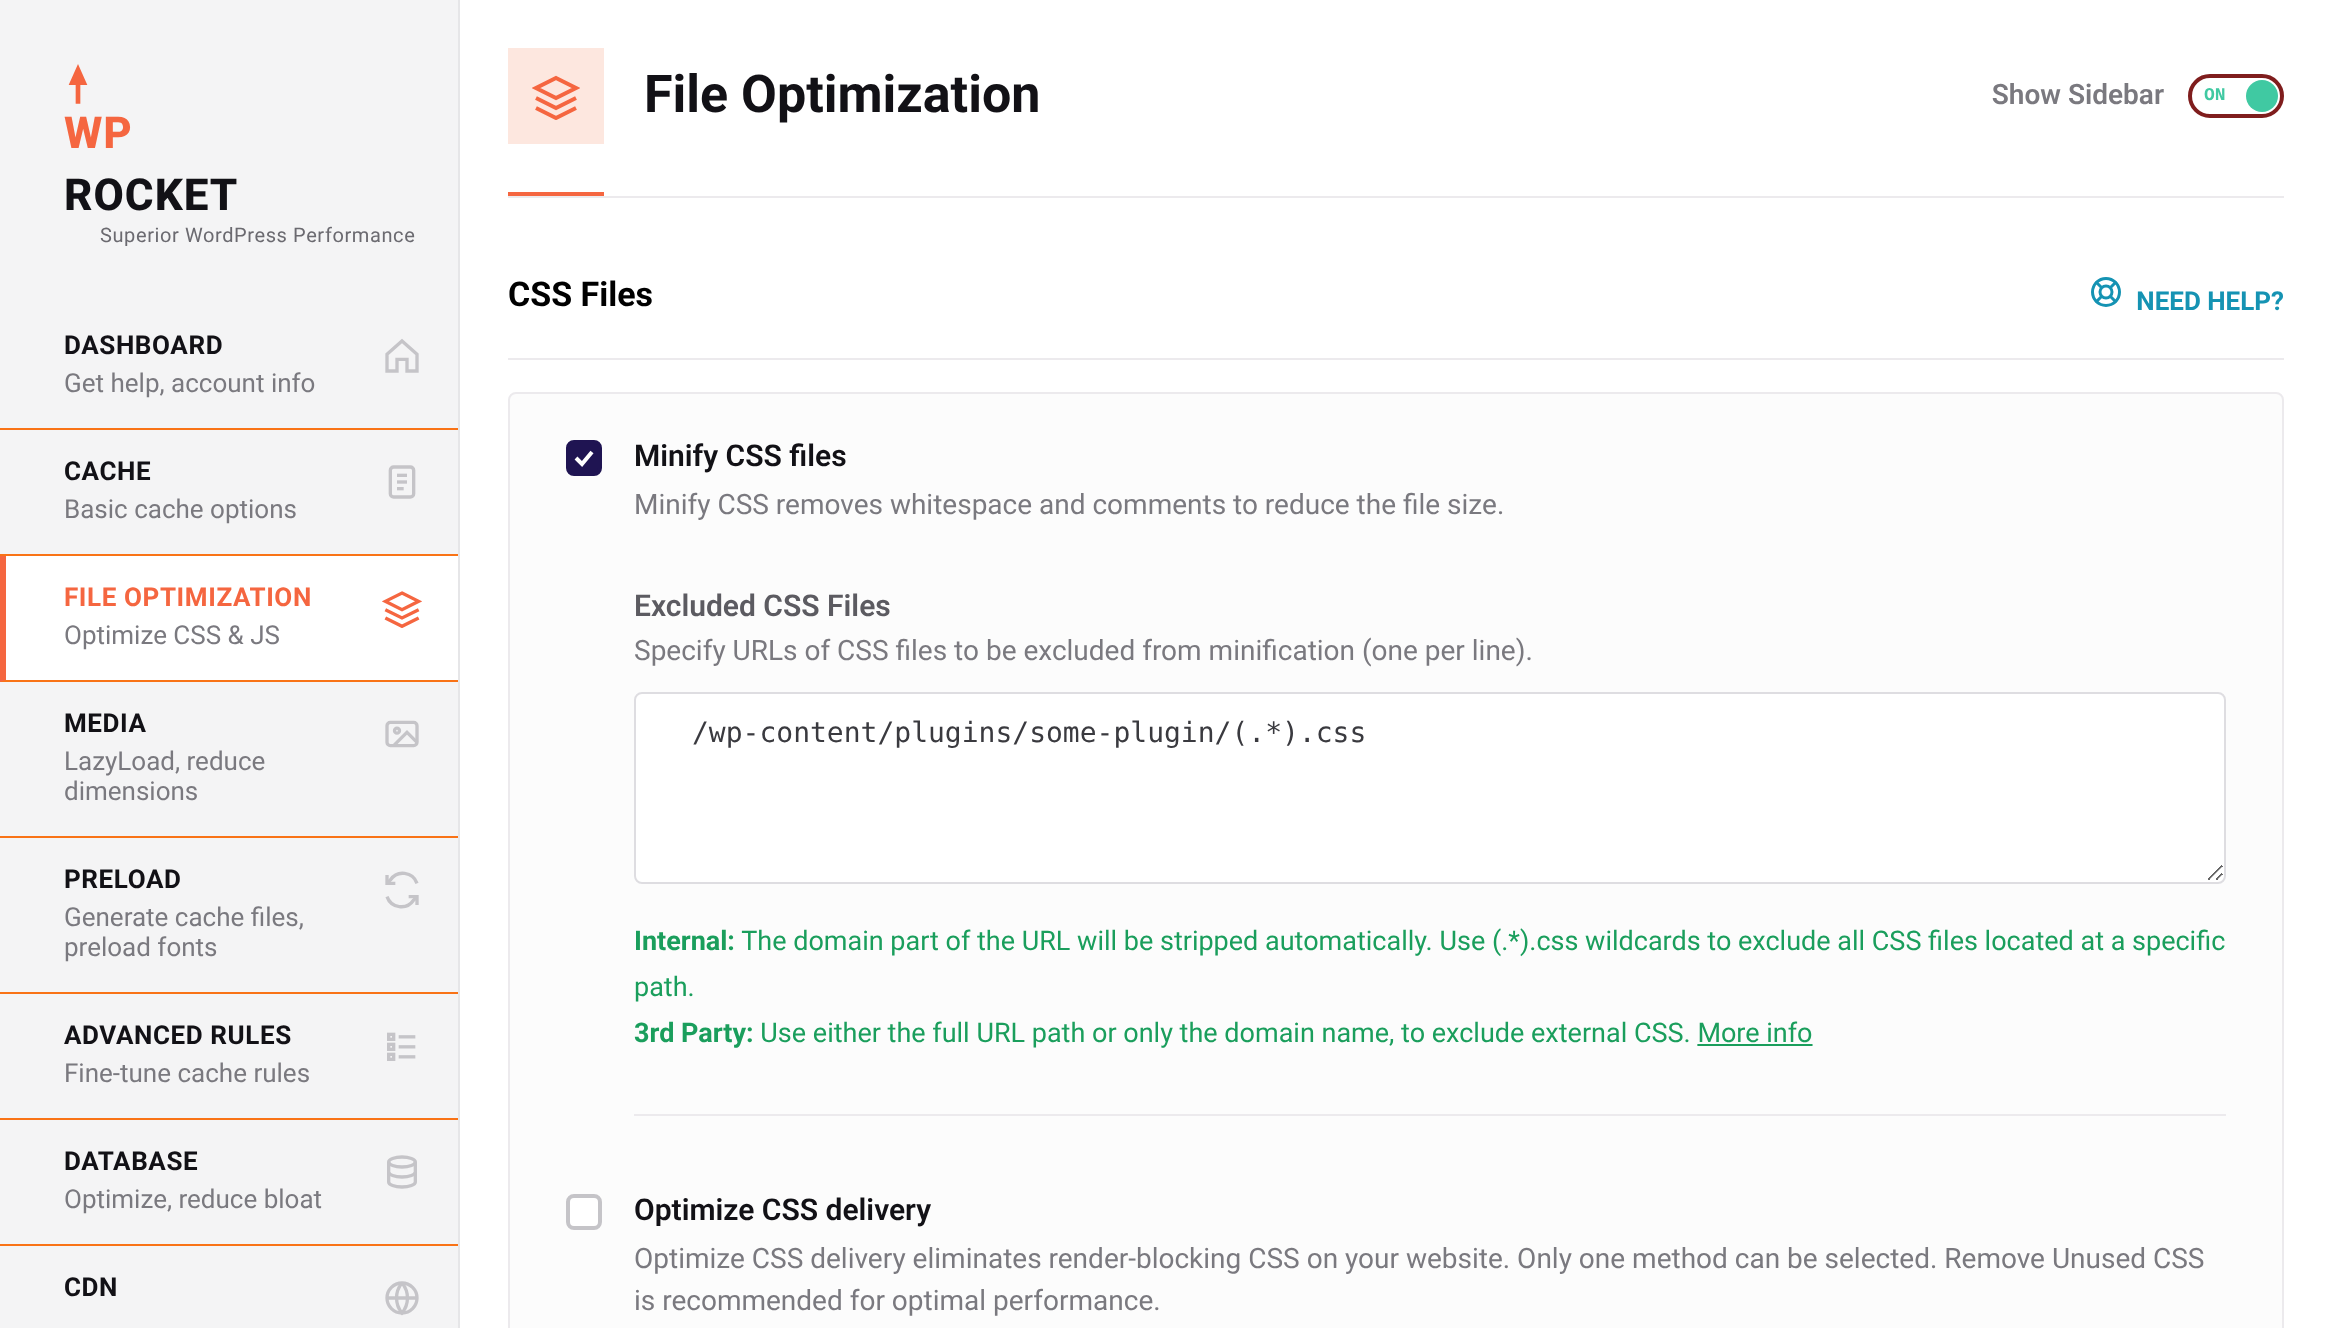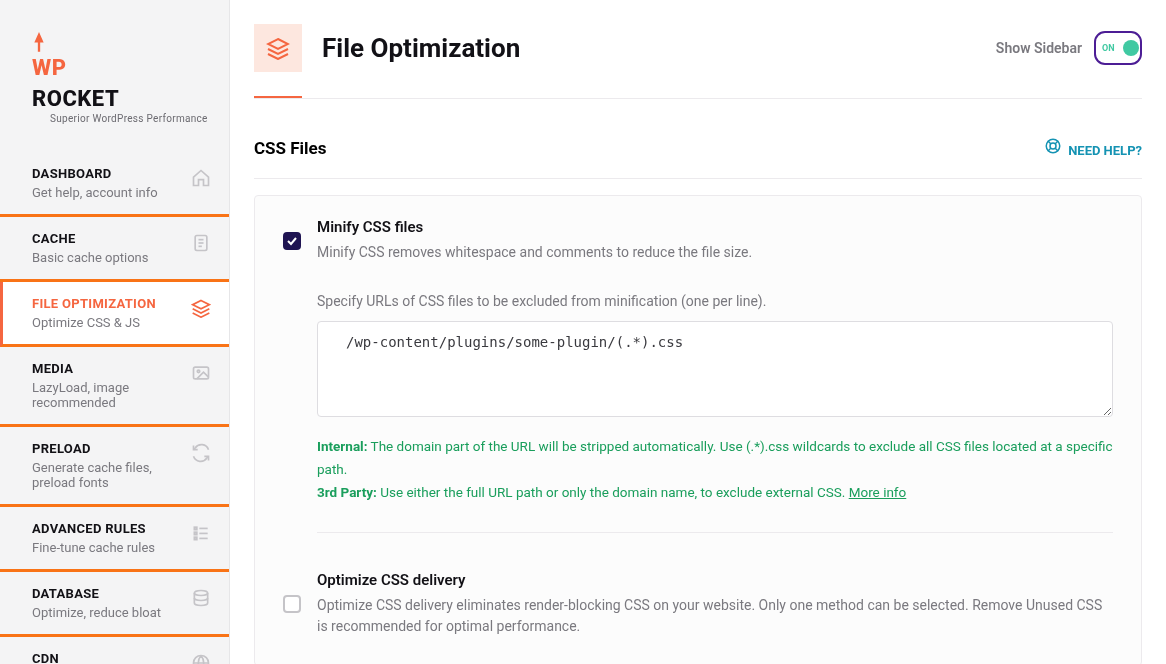--- a/index.html
+++ b/index.html
@@ -33,21 +33,21 @@
     }
     .logo-wp { color: #f56640; font-size: 22px; font-weight: 800;}
     .logo-rocket { color: #121116; font-size: 22px; font-weight: 800;}
     .logo-sub { color: #6b6a70; font-size: 10px; margin-top: 2px; letter-spacing: 0.3px; margin-left: 18px;}
     .logo-flame { width: 14px; display:inline-block; position:relative; top:10px;}
     .nav-item {
       display: flex;
       align-items: flex-start;
       justify-content: space-between;
       padding: 14px 18px 14px 32px;
-      border-bottom: 3px solid #f97316;
+      border-bottom: 1px solid #f97316;
       cursor: pointer;
     }
     .nav-item.active {
       background: #fff;
       border-left: 3px solid #f56640;
       padding-left: 29px;
     }
     .nav-text .nav-title {
       font-size: 13px;
       font-weight: 700;
@@ -85,22 +85,22 @@
     .page-icon {
       width: 48px; height: 48px;
       background: #fde7df;
       display: flex; align-items: center; justify-content: center;
       color: #f56640;
     }
     .page-title { font-size: 26px; font-weight: 700; color: #121116; }
     .header-right { display: flex; align-items: center; gap: 12px; }
     .show-sidebar { color: #7a797f; font-weight: 600; font-size: 14px; }
     .toggle {
-      width: 48px; height: 34px; border-radius: 11px;
-      border: 2px solid #4c1d95; position: relative; display:flex; align-items:center;
+      width: 48px; height: 22px; border-radius: 11px;
+      border: 2px solid #7f1d1d; position: relative; display:flex; align-items:center;font-family:Liberation Mono, monospace;
     }
     .toggle .on-label { color:#40c9a2; font-size:9px; font-weight:700; position:absolute; left:6px; }
     .toggle .knob { width:16px; height:16px; background:#40c9a2; border-radius:50%; position:absolute; right:1px; }
 
     .tab-underline {
       border-top: 3px solid #f56640;
       width: 48px;
       margin-bottom: -1px;
     }
     .divider { height:1px; background:#eceaed; }
@@ -114,21 +114,21 @@
     .need-help svg { stroke:#1593b3; }
 
     .divider2 { height:1px; background:#eceaed; margin-bottom: 0;}
 
     .panel {
       background:#fcfcfc;
       border:1px solid #eceaed;
       border-radius:4px;
       padding: 22px 28px 28px 28px;
     }
-    .option { display:flex; gap:16px; align-items:center; margin-bottom: 24px;}
+    .option { display:flex; gap:16px; align-items:flex-start; margin-bottom: 24px;}
     .checkbox {
       width:18px; height:18px; border-radius:4px; flex-shrink:0; margin-top:1px;
       border:2px solid #c5c4c8; background:#fff; cursor:pointer;
       display:flex; align-items:center; justify-content:center;
     }
     .checkbox.checked { background:#1f1452; border-color:#1f1452; color:#fff; }
     .checkbox.checked svg { display:block; }
     .checkbox svg { display:none; }
     .opt-title { font-weight:600; font-size:15px; color:#121116; margin-bottom:6px;}
     .opt-desc { font-size:14px; color:#7a797f; line-height:1.5;}
@@ -199,21 +199,21 @@
           <polygon points="12 3 22 8 12 13 2 8 12 3"></polygon>
           <polyline points="2 13 12 18 22 13"></polyline>
           <polyline points="2 18 12 23 22 18"></polyline>
         </svg>
     </span>
   </div>
 
   <div class="nav-item">
     <div class="nav-text">
       <div class="nav-title">MEDIA</div>
-      <div class="nav-sub">LazyLoad, image recommended</div>
+      <div class="nav-sub">LazyLoad, reduce dimensions</div>
     </div>
     <span class="nav-icon">
       <svg width="20" height="20" viewBox="0 0 24 24" fill="none" stroke="currentColor" stroke-width="2">
           <rect x="3" y="5" width="18" height="14" rx="2"></rect>
           <circle cx="9" cy="10" r="1.5"></circle>
           <path d="M21 17 L15 11 L7 19"></path>
         </svg>
     </span>
   </div>
 
@@ -324,20 +324,21 @@
             <polyline points="4 12 10 18 20 6"></polyline>
           </svg>
       </div>
       <div>
         <div class="opt-title">Minify CSS files</div>
         <div class="opt-desc">Minify CSS removes whitespace and comments to reduce the file size.</div>
       </div>
     </div>
 
     <div class="subsection">
+      <div class="sub-title">Excluded CSS Files</div>
       <div class="sub-desc">Specify URLs of CSS files to be excluded from minification (one per line).</div>
       <textarea class="code-area" style="">/wp-content/plugins/some-plugin/(.*).css</textarea>
       <div class="hint">
         <b>Internal:</b><span> The domain part of the URL will be stripped automatically. Use (.*).css wildcards to exclude all CSS files located at a specific path.</span><br>
         <b>3rd Party:</b><span> Use either the full URL path or only the domain name, to exclude external CSS. </span><span class="more">More info</span>
       </div>
     </div>
 
     <div class="sep"></div>
 

